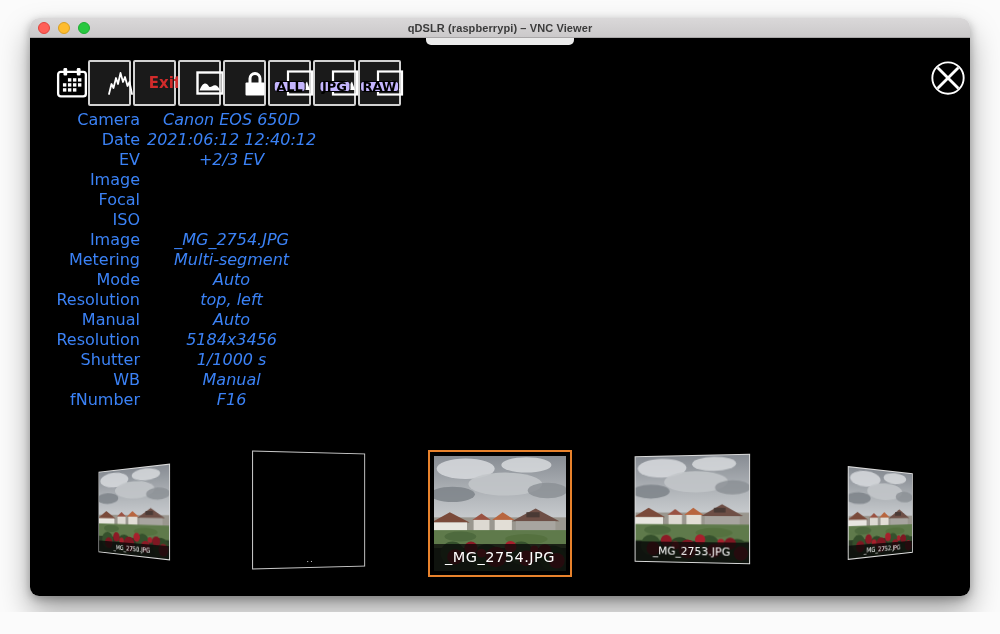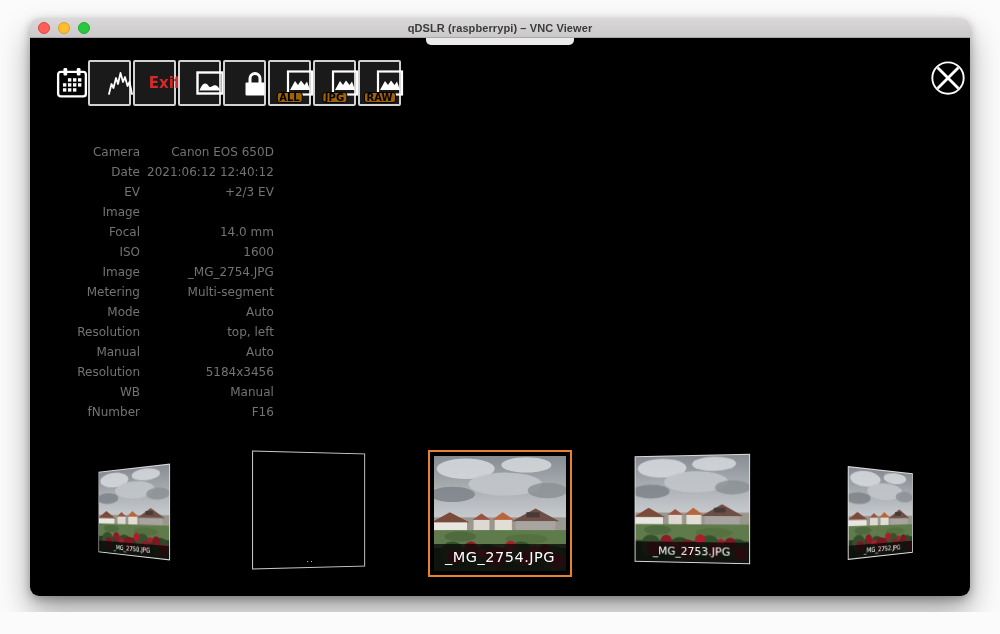--- a/index.html
+++ b/index.html
@@ -25,30 +25,30 @@
              width:148px; height:7px; background:#ebebeb; border-radius:0 0 5px 5px; z-index:5; }
 
   
   .toolbar { position:absolute; left:10px; top:22px; height:46px; display:flex; }
   .tb-btn { width:43px; height:46px; margin-right:2px; background:#1a1a1a;
             border:2px solid #d2d2d2; border-radius:2px;
             display:flex; align-items:center; justify-content:center; position:relative;padding-left:20px; }
   .tb-btn.plain { background:transparent; border:2px solid transparent; margin-right:5px; }
   .tb-btn svg { display:block; }
   .exif-btn-label { font-size:15px; font-weight:700; color:#d22b2b; font-family:"DejaVu Sans",sans-serif; }
-  .badge { position:absolute; left:50%; transform:translateX(-50%); bottom:1px;
-           background:#a16207; color:#000; border:1px solid #000; border-radius:3px;
-           font-size:10px; font-weight:700; line-height:9px; padding:0 2px; letter-spacing:0; }
+  .badge { position:absolute; left:50%; transform:translateX(-50%); bottom:12px;
+           background:#c4b5fd; color:#000; border:1px solid #000; border-radius:3px;
+           font-size:13px; font-weight:700; line-height:9px; padding:0 2px; letter-spacing:0; }
   .close-btn { position:absolute; left:899px; top:21px; width:38px; height:38px; cursor:pointer; }
 
   
-  .exif { position:absolute; left:14px; top:72px; color:#737373; font-size:12px;margin-top:32px; }
+  .exif { position:absolute; left:14px; top:72px; color:#3b82f6; font-size:16px; }
   .exif-row { display:grid; grid-template-columns:96px auto; column-gap:7px; height:20px; line-height:20px; }
   .exif-row .lbl { text-align:right; white-space:nowrap; }
-  .exif-row .val { text-align:right; white-space:nowrap; }
+  .exif-row .val { text-align:center; white-space:nowrap;font-style:italic; }
 
   
   .thumb { position:absolute; background:#000; }
   .photo { position:relative; width:100%; height:100%; border:1px solid #dcdcdc; overflow:hidden; background:#555; }
   .photo svg { position:absolute; inset:0; width:100%; height:100%; }
   .band { position:absolute; left:0; right:0; bottom:0; background:rgba(8,8,8,.78);
           color:#fff; text-align:center; overflow:hidden; white-space:nowrap; }
 
   .t1 { left:56px; top:430px; width:90px; height:88px; transform:perspective(300px) rotateY(-38deg); }
   .t1 .band { height:12px; line-height:12px; font-size:6.5px; }
@@ -239,25 +239,23 @@
           </div>
         <div class="exif-row">
             <span class="lbl">EV</span>
             <span class="val">+2/3 EV</span>
           </div>
         <div class="exif-row">
             <span class="lbl">Image</span>
           </div>
         <div class="exif-row">
             <span class="lbl">Focal</span>
-            <span class="val">14.0 mm</span>
           </div>
         <div class="exif-row">
             <span class="lbl">ISO</span>
-            <span class="val">1600</span>
           </div>
         <div class="exif-row">
             <span class="lbl">Image</span>
             <span class="val">_MG_2754.JPG</span>
           </div>
         <div class="exif-row">
             <span class="lbl">Metering</span>
             <span class="val">Multi-segment</span>
           </div>
         <div class="exif-row">
@@ -268,20 +266,24 @@
             <span class="lbl">Resolution</span>
             <span class="val">top, left</span>
           </div>
         <div class="exif-row">
             <span class="lbl">Manual</span>
             <span class="val">Auto</span>
           </div>
         <div class="exif-row">
             <span class="lbl">Resolution</span>
             <span class="val">5184x3456</span>
+          </div>
+        <div class="exif-row">
+            <span class="lbl">Shutter</span>
+            <span class="val">1/1000 s</span>
           </div>
         <div class="exif-row">
             <span class="lbl">WB</span>
             <span class="val">Manual</span>
           </div>
         <div class="exif-row">
             <span class="lbl">fNumber</span>
             <span class="val">F16</span>
           </div>
       </div>

